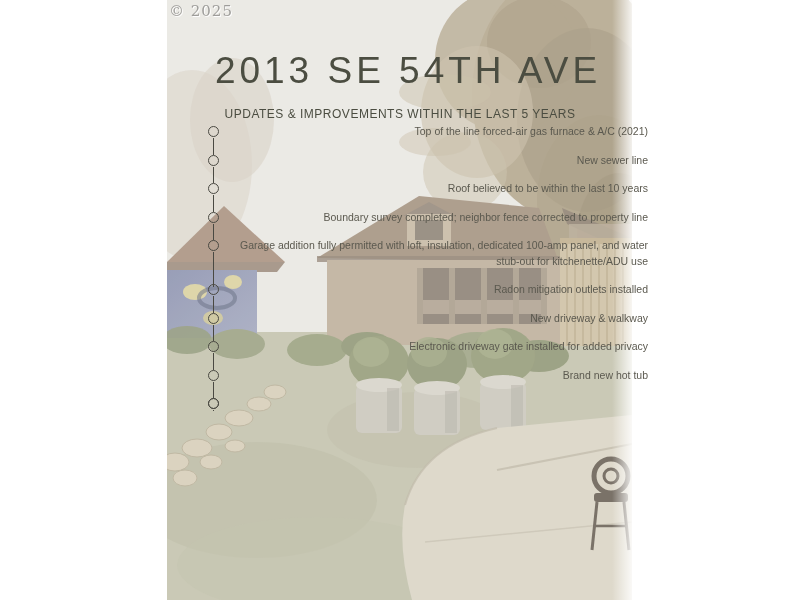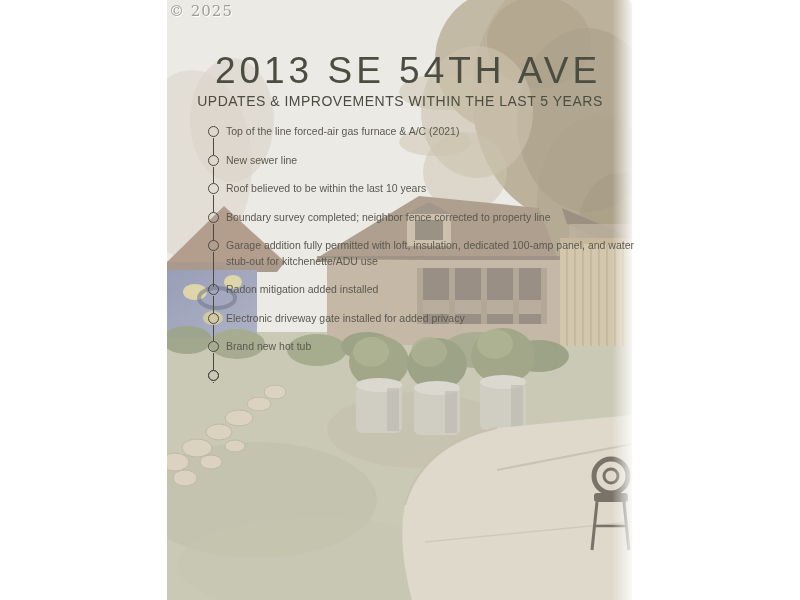--- a/index.html
+++ b/index.html
@@ -26,25 +26,25 @@
   }
   .header {
     position:absolute; left:0; top:52px; width:800px;
     text-align:center; color:#4b4d41;
   }
   .title {
     font-size:37px; line-height:1.05; letter-spacing:4px;
     font-weight:400; white-space:nowrap;padding-left:16px;
   }
   .subtitle {
-    margin-top:2px;
-    font-size:14px; letter-spacing:0.5px; white-space:nowrap;
+    margin-top:16px;
+    font-size:12px; letter-spacing:0.5px; white-space:nowrap;
   }
   .timeline {
-    position:absolute; left:208px; top:124px; width:440px;
+    position:absolute; left:208px; top:124px; width:440px;text-align:right;
   }
   .timeline ul { list-style:none; margin:0; padding:0; }
   .timeline li {
     position:relative;
     padding-left:18px;
     margin-bottom:13px;
     max-width:430px;
     font-size:10.5px; line-height:15.5px;
     color:#5b594f;
   }
@@ -242,21 +242,26 @@
         <span>Boundary survey completed; neighbor fence corrected to property line</span>
       </li>
       <li class="wide">
         <span class="dot"></span>
         <span class="connector"></span>
         <span>Garage addition fully permitted with loft, insulation, dedicated 100-amp panel, and water stub-out for kitchenette/ADU use</span>
       </li>
       <li>
         <span class="dot"></span>
         <span class="connector"></span>
-        <span>Radon mitigation added installed</span>
+        <span>Radon mitigation outlets installed</span>
+      </li>
+      <li>
+        <span class="dot"></span>
+        <span class="connector"></span>
+        <span>New driveway &amp; walkway</span>
       </li>
       <li>
         <span class="dot"></span>
         <span class="connector"></span>
         <span>Electronic driveway gate installed for added privacy</span>
       </li>
       <li>
         <span class="dot"></span>
         <span class="connector"></span>
         <span>Brand new hot tub</span>

